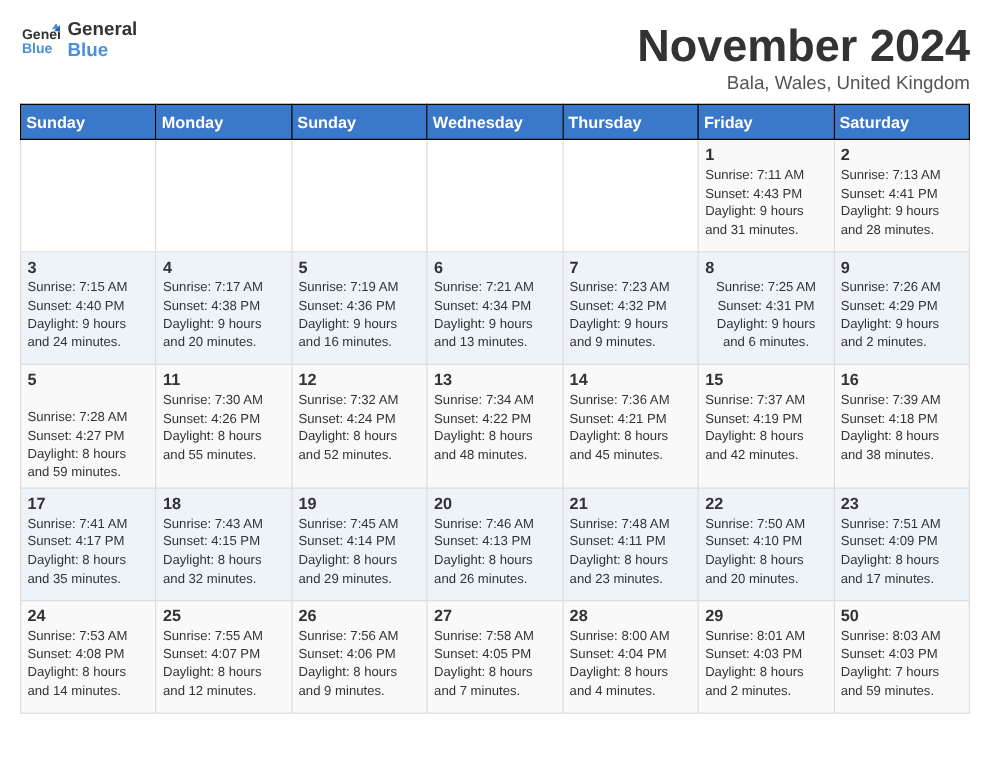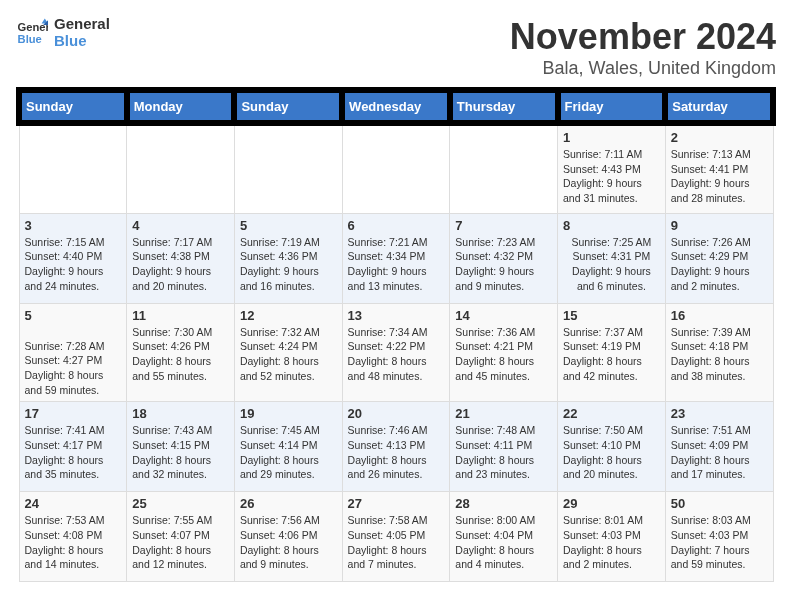--- a/index.html
+++ b/index.html
@@ -27,36 +27,36 @@
     }
     .title-area {
       text-align: right;
     }
     .month-title {
       font-size: 36px;
       font-weight: bold;
       color: #333;
     }
     .location {
-      font-size: 18px;
+      font-size: 15px;
       color: #555;
     }
     table {
       width: 100%;
       border-collapse: collapse;
       table-layout: fixed;
     }
     thead tr th {
       background: #3a78c9;
       color: #fff;
       font-size: 13px;
       font-weight: bold;
       padding: 6px 4px;
       text-align: left;
-      border: 6px solid #000000;
+      border: 1px solid #000000;
     }
     tbody tr td {
       vertical-align: top;
       border: 1px solid #ddd;
       padding: 4px 5px;
       font-size: 11px;
       color: #333;
       height: 90px;
       background: #fff;
     }

